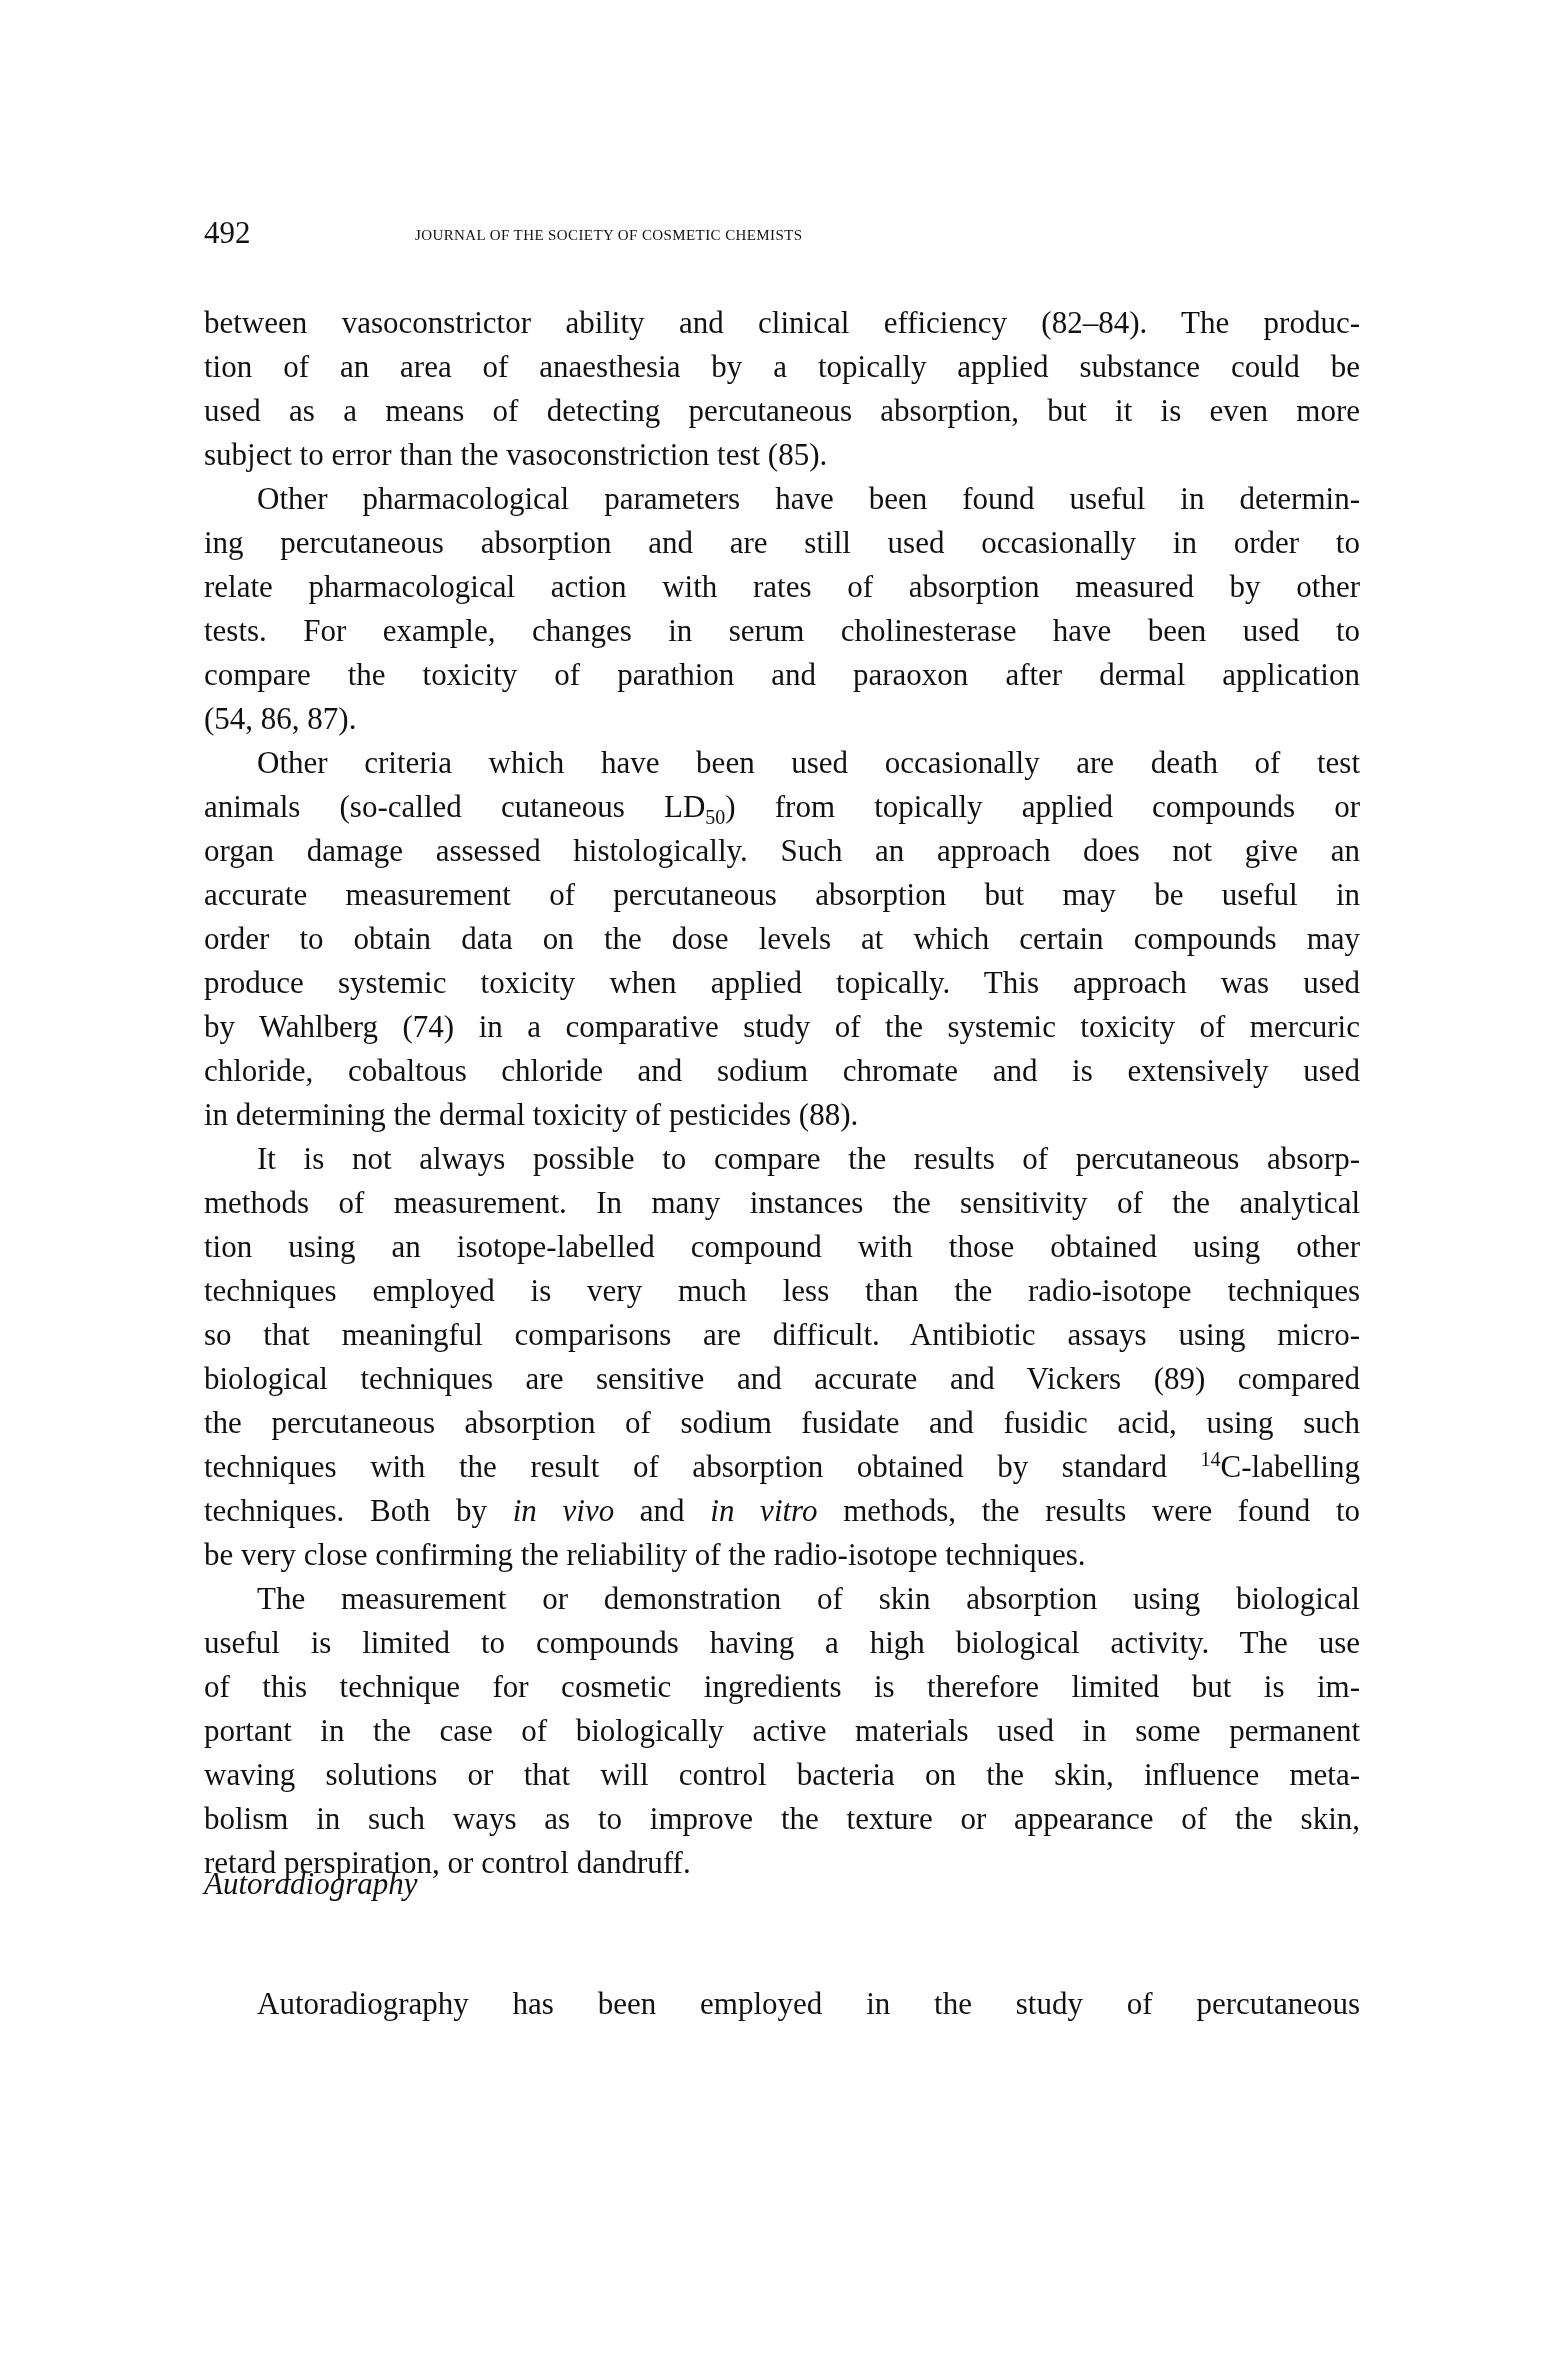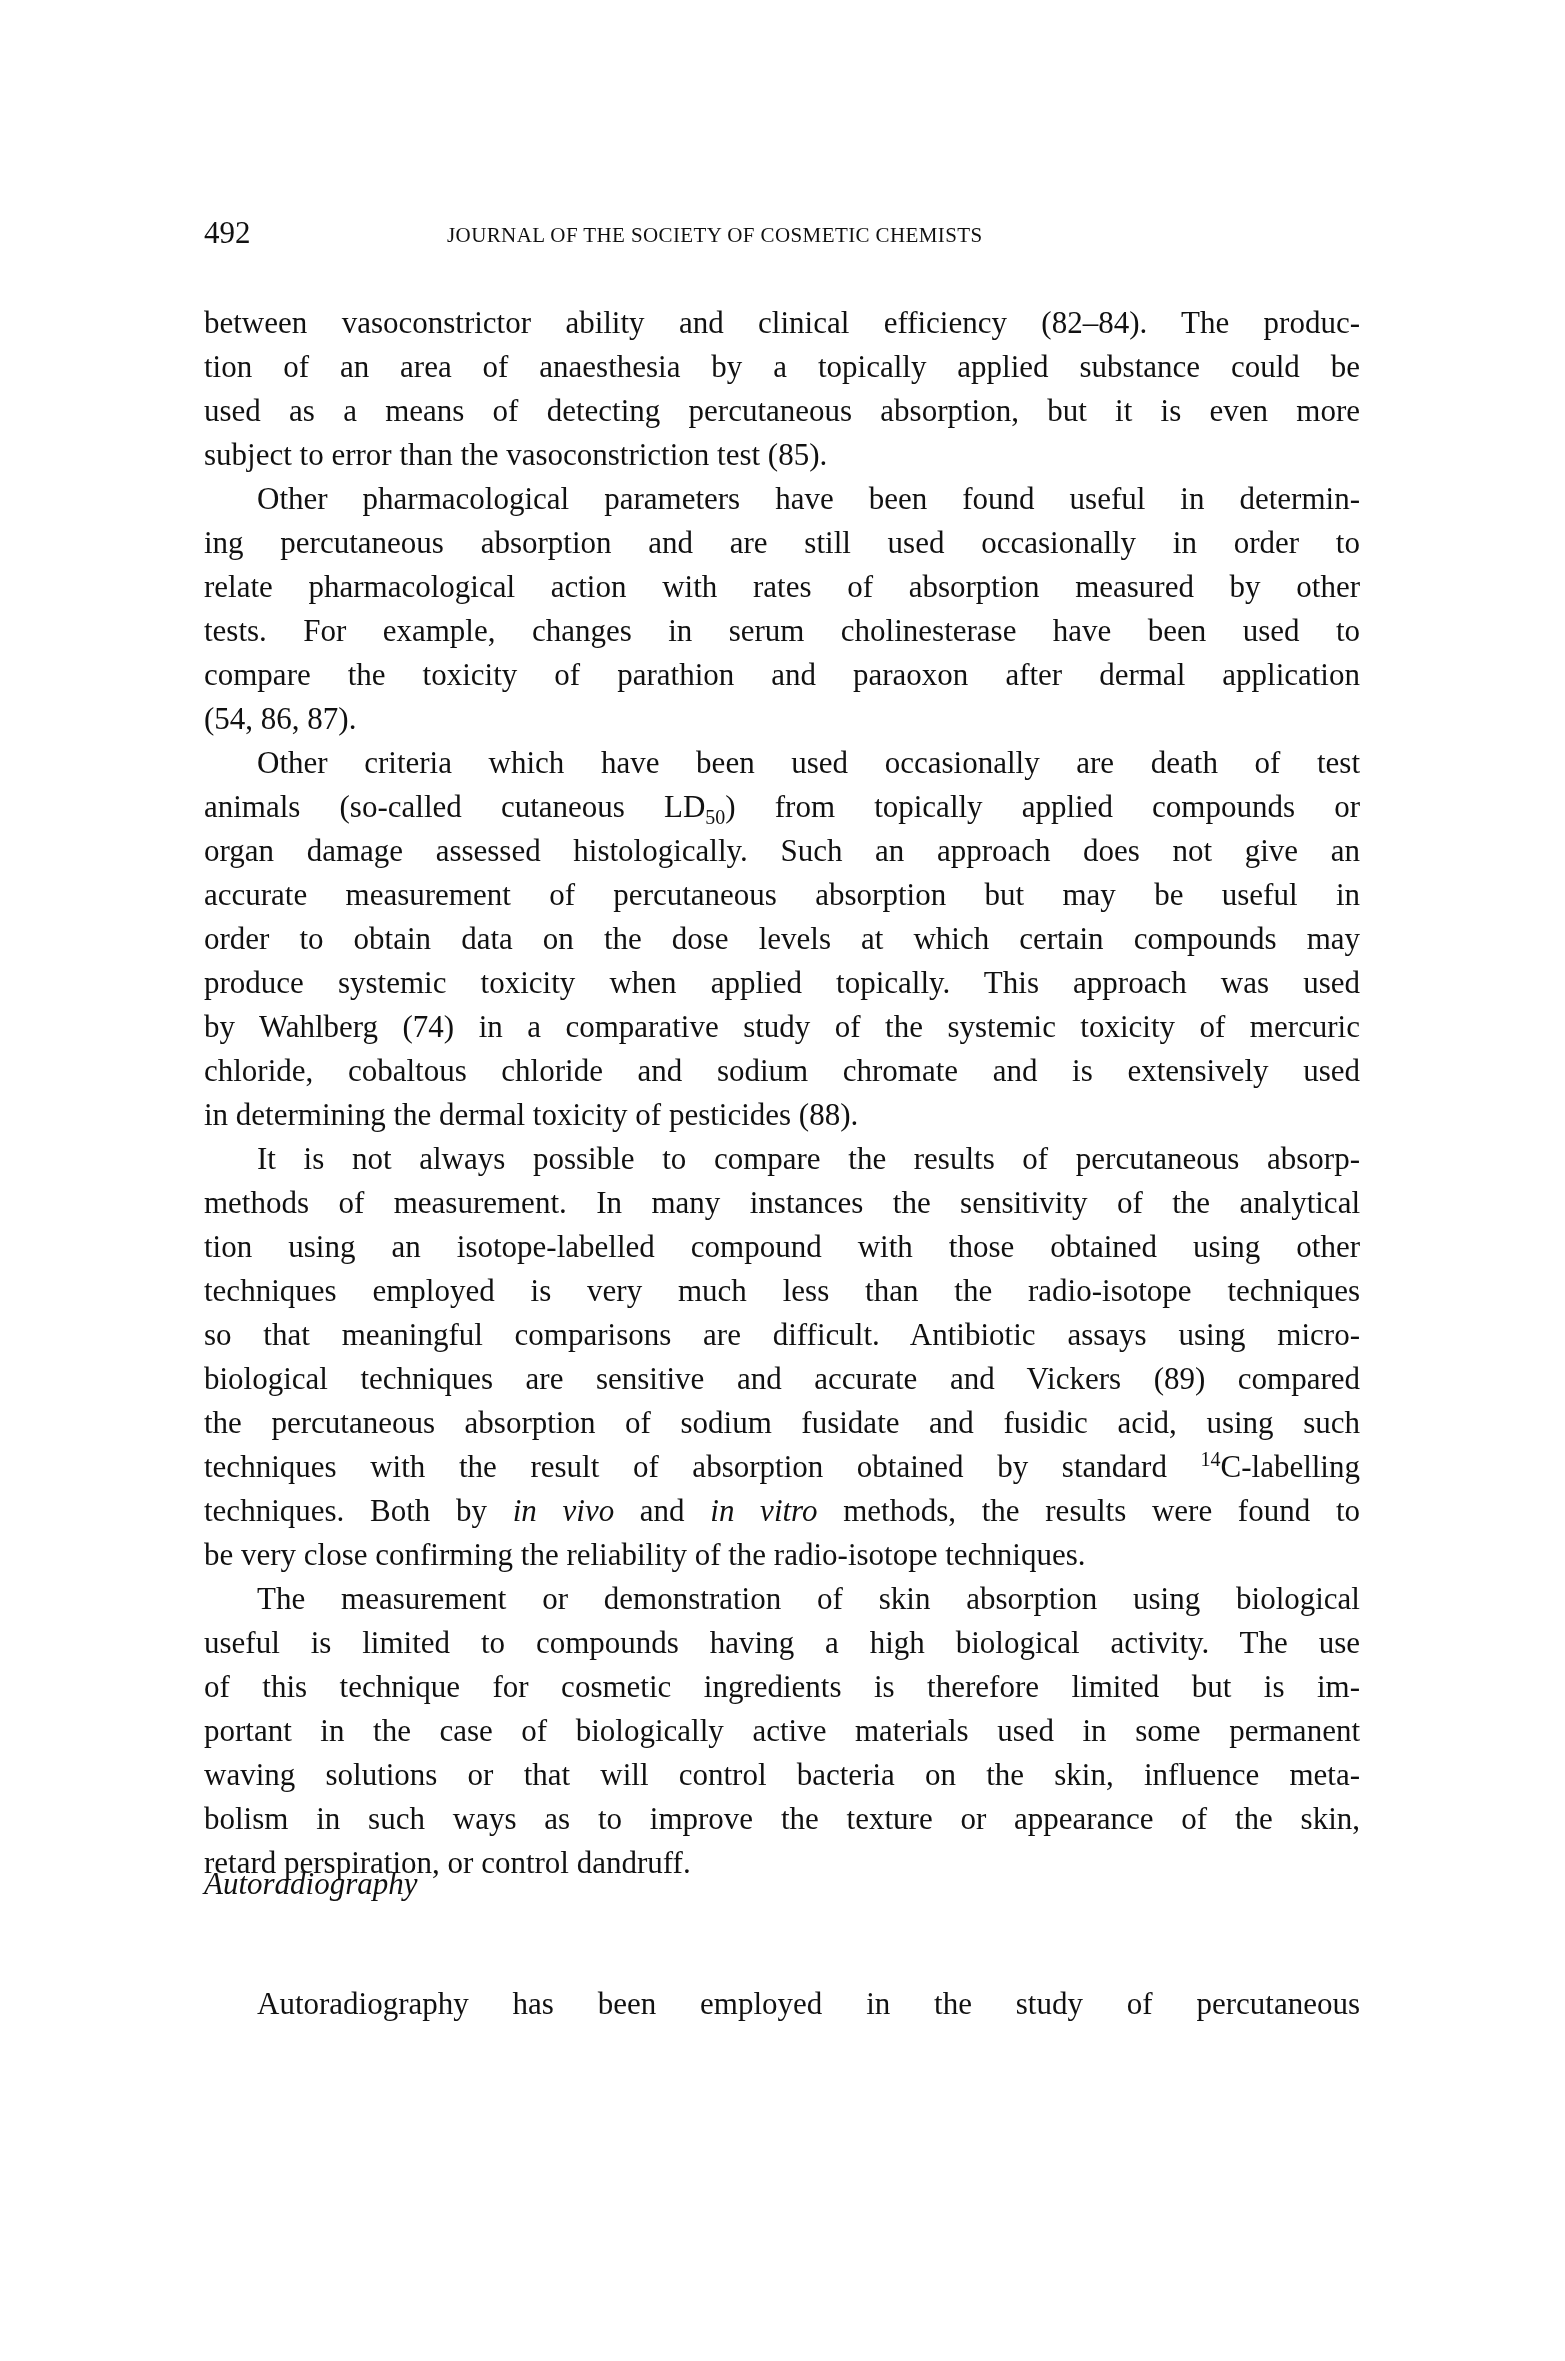--- a/index.html
+++ b/index.html
@@ -1,19 +1,19 @@
 <!DOCTYPE html>
 <html style="font-size:15px"><head>
 <meta charset="utf-8">
 <style>
   html, body { margin:0; padding:0; background:#ffffff; }
   body { width:1566px; height:2362px; position:relative; overflow:hidden;
          font-family:"Liberation Serif","DejaVu Serif",serif; color:#111111; }
   .page-number { position:absolute; left:204px; top:214px; font-size:31px; line-height:38px; }
-  .running-head { position:absolute; left:447px; top:216px; font-size:21px; line-height:38px;
+  .running-head { position:absolute; left:415px; top:216px; font-size:15px; line-height:38px;
                   letter-spacing:0.4px; white-space:nowrap; }
   .body-text { position:absolute; left:204px; top:301px; width:1156px; font-size:31px; }
   .line { height:44px; line-height:44px; white-space:nowrap; text-align:justify;
           text-align-last:justify; overflow:visible; }
   .line.last { text-align-last:left; }
   .line.indent { padding-left:53px; }
   .sub { font-size:20px; vertical-align:-6.6px; line-height:0; }
   .sup { font-size:20px; vertical-align:11.3px; line-height:0; }
   .heading { position:absolute; left:204px; top:1862px; font-size:31px; font-style:italic; line-height:44px; }
   .body-text-2 { position:absolute; left:204px; top:1982px; width:1156px; font-size:31px; }

